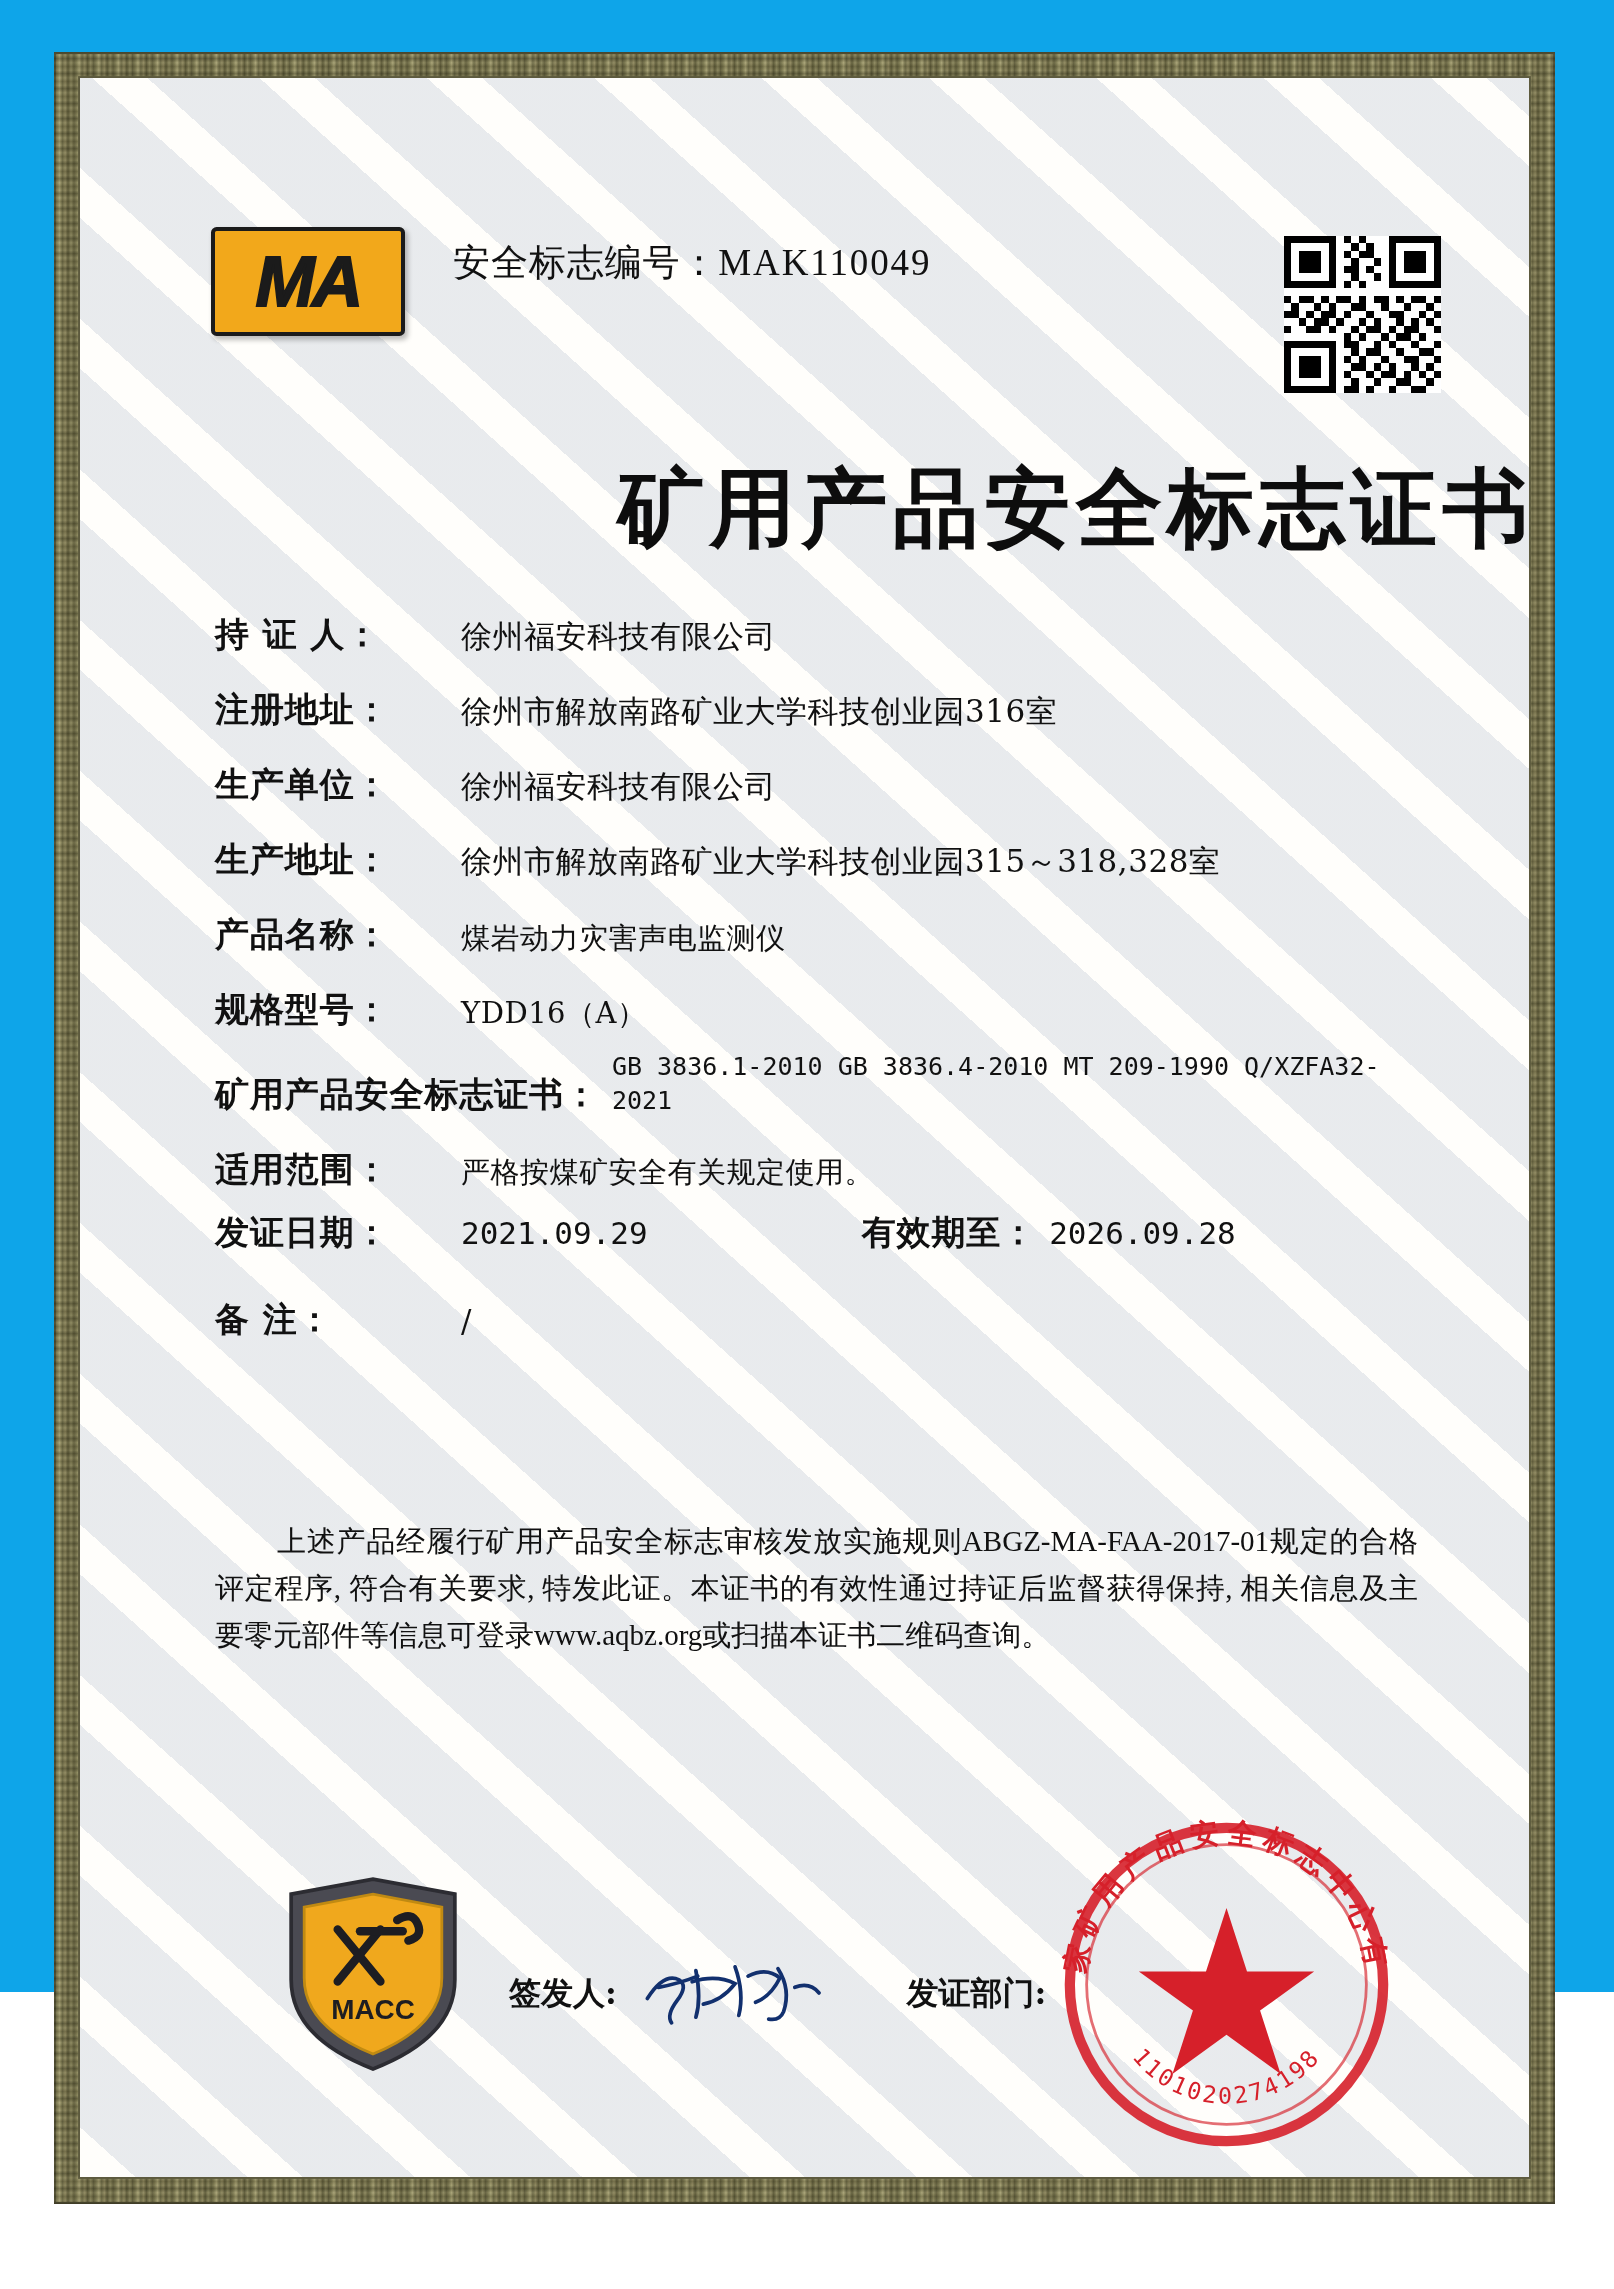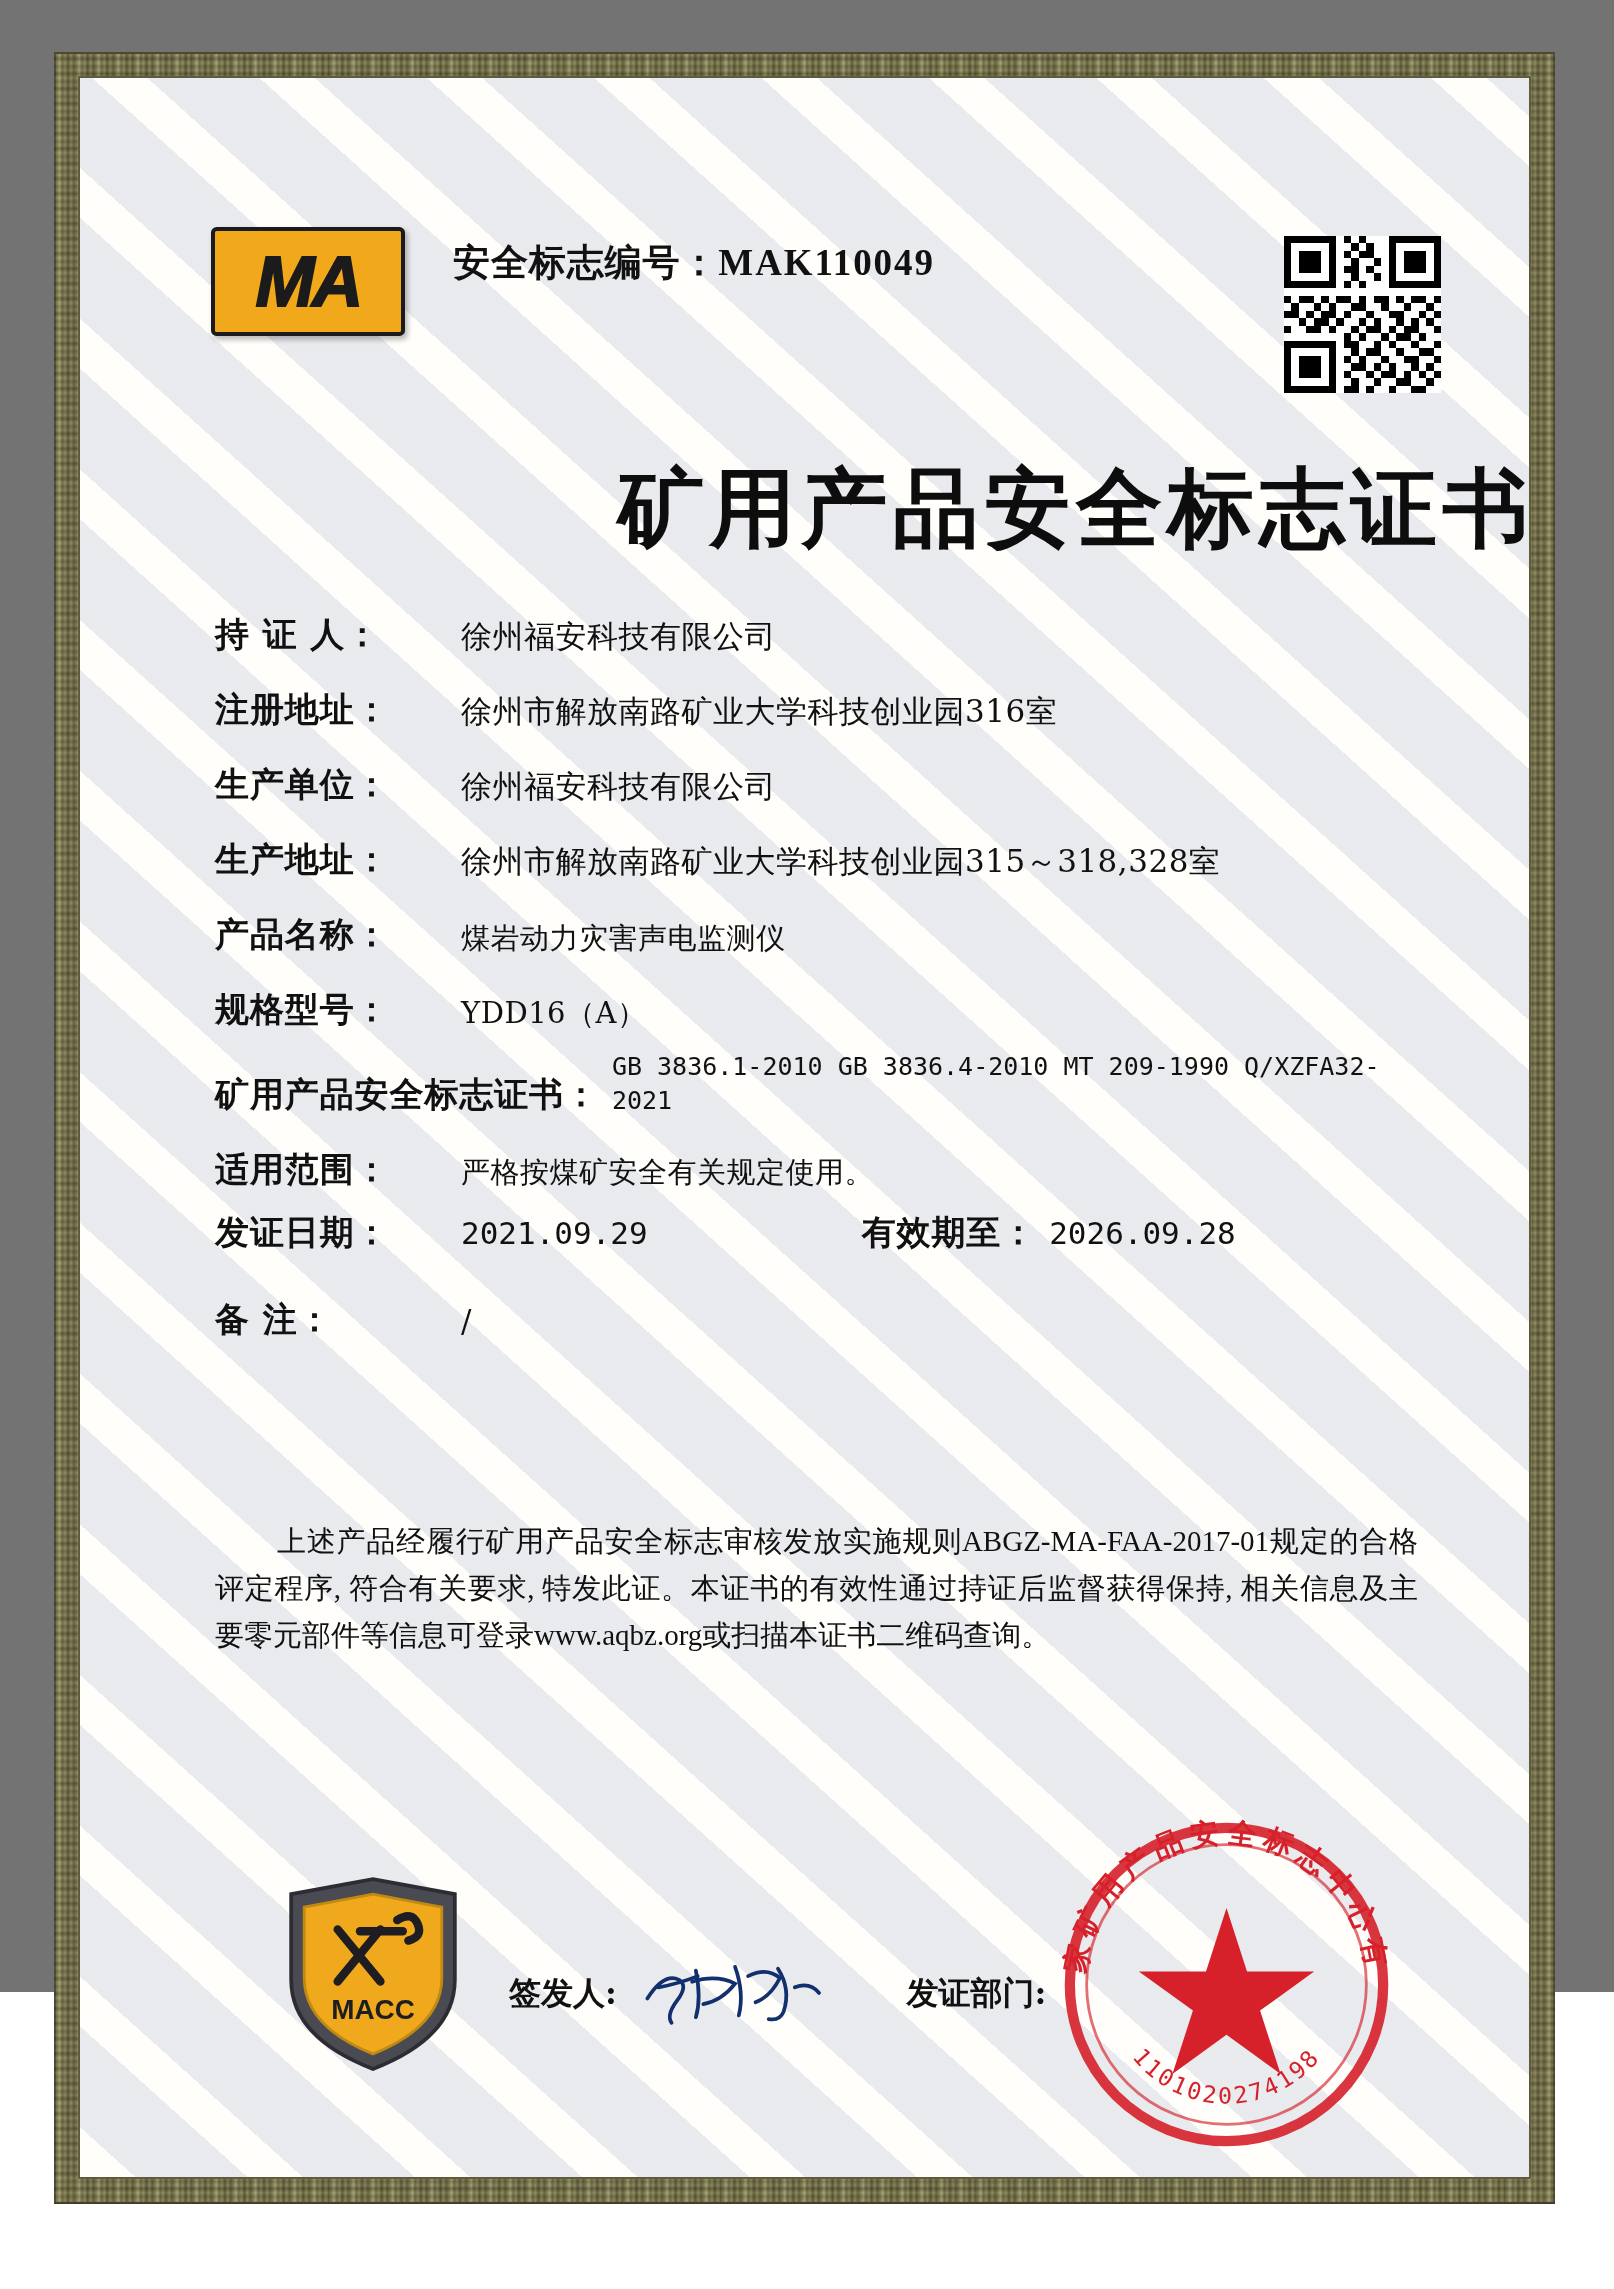--- a/index.html
+++ b/index.html
@@ -14,21 +14,21 @@
     position: relative;
     overflow: hidden;
   }
 
   
   .page {
     position: absolute;
     left: 0; top: 0;
     width: 1615px;
     height: 1992px;
-    background: #737373;
+    background: #0ea5e9;
   }
   .border-outer {
     position: absolute;
     left: 54px; top: 52px;
     width: 1501px;
     height: 2152px;
     background:
       repeating-linear-gradient(90deg,
         #6e6b4a 0px, #8d8a62 2.8px, #b9b489 5.6px, #7e7b57 8.4px,
         #a09a72 11.2px, #6b6846 14px, #9c9870 17px, #777450 19.6px);
@@ -91,21 +91,21 @@
     font-size: 71px;
     letter-spacing: -2.8px;
     color: #1b1b1b;
     -webkit-text-stroke: 1.9px #1b1b1b;
   }
 
   .cert-no {
     position: absolute;
     left: 373px; top: 160px;
     font-size: 37px;
-    font-weight: bold;
+    font-weight: normal;
     letter-spacing: 0.9px;
     color: #111;
     white-space: nowrap;
   }
   .cert-no .num {
     font-family: "Liberation Serif", serif;
     letter-spacing: 1.9px;
   }
 
   

